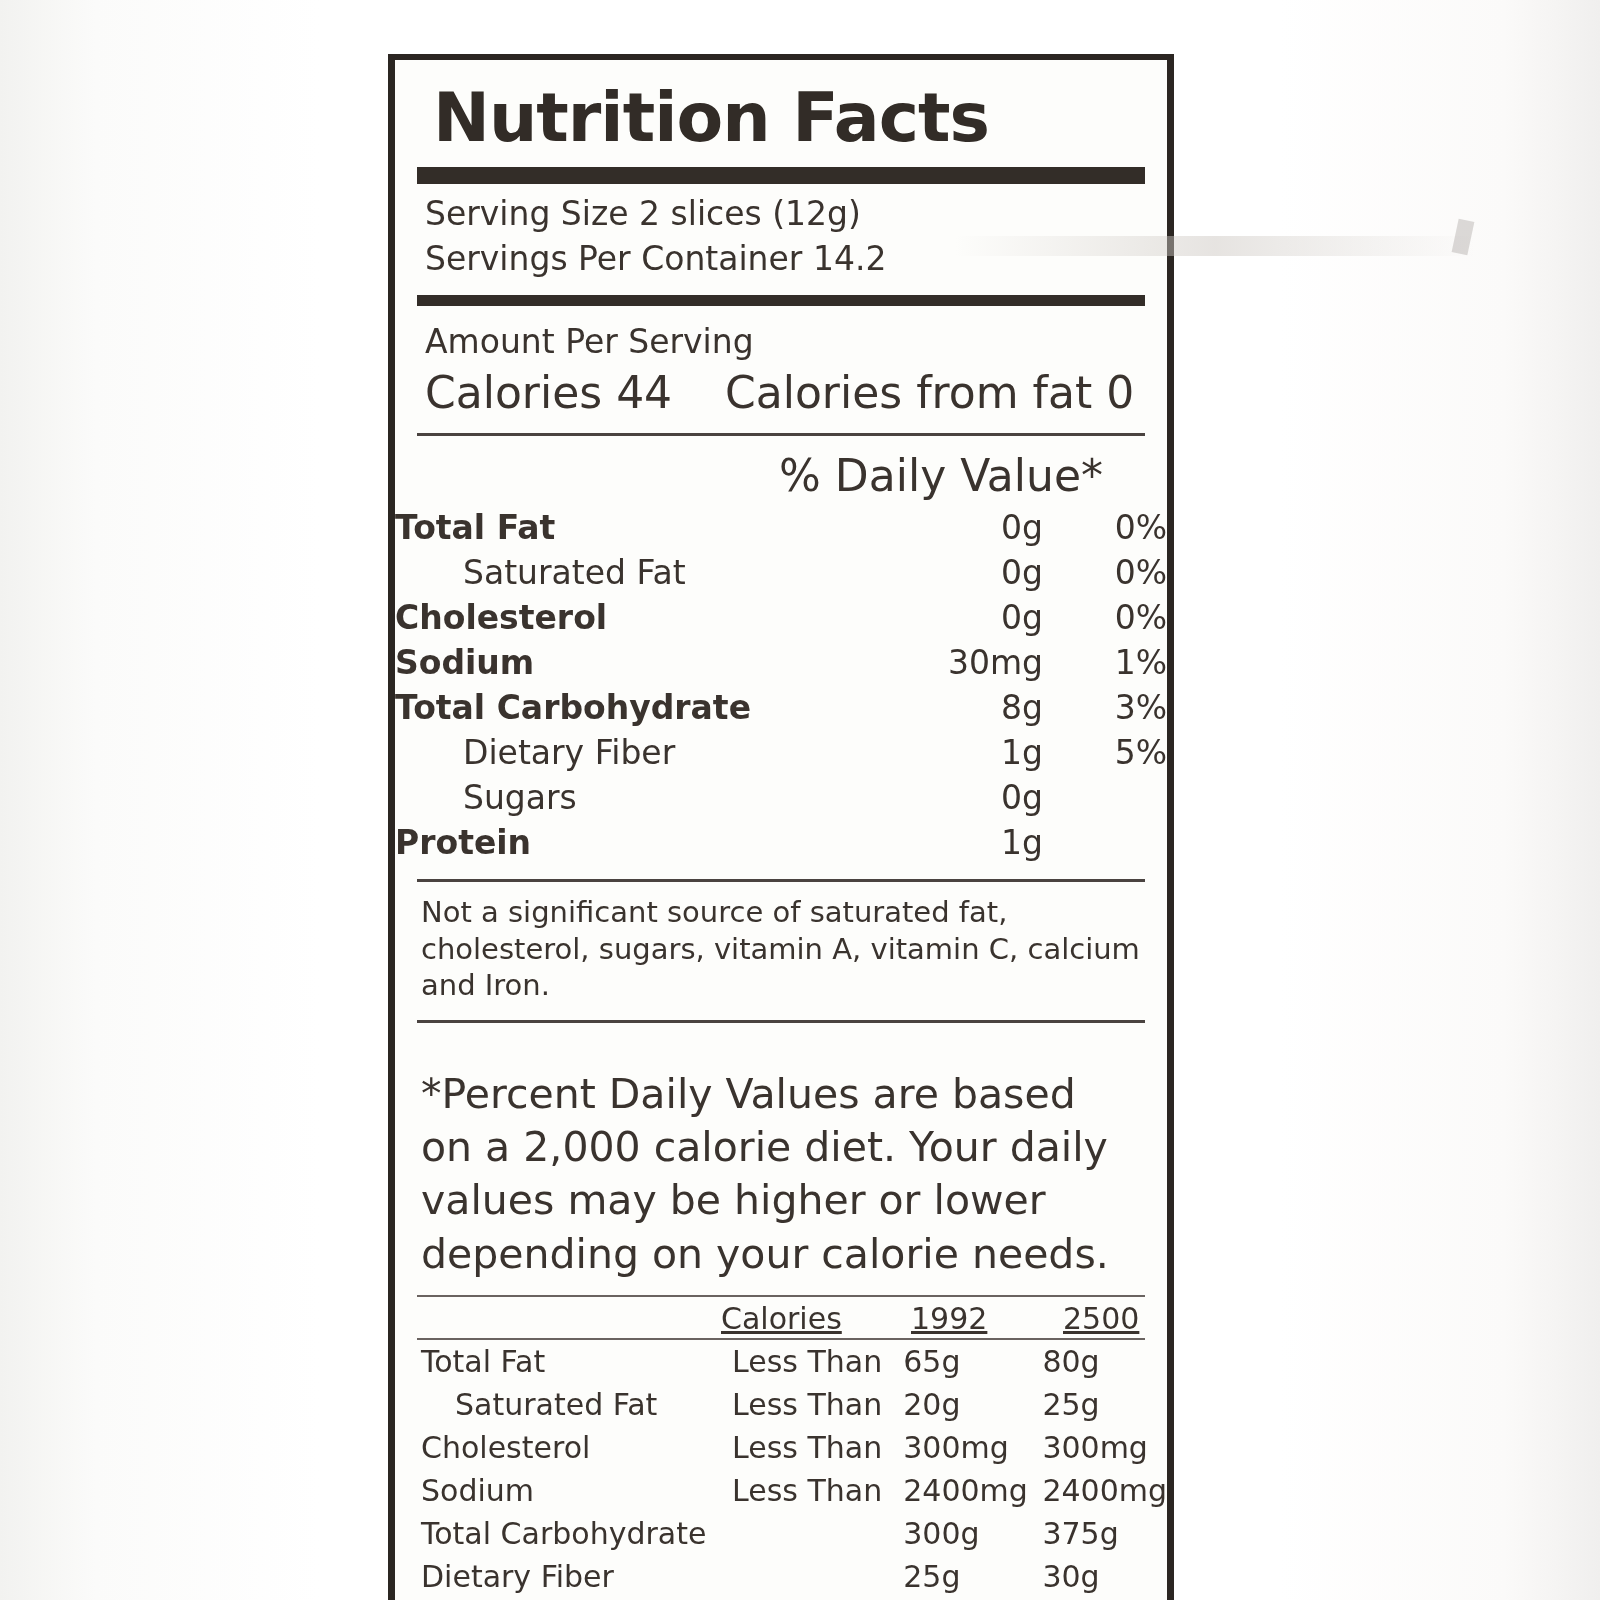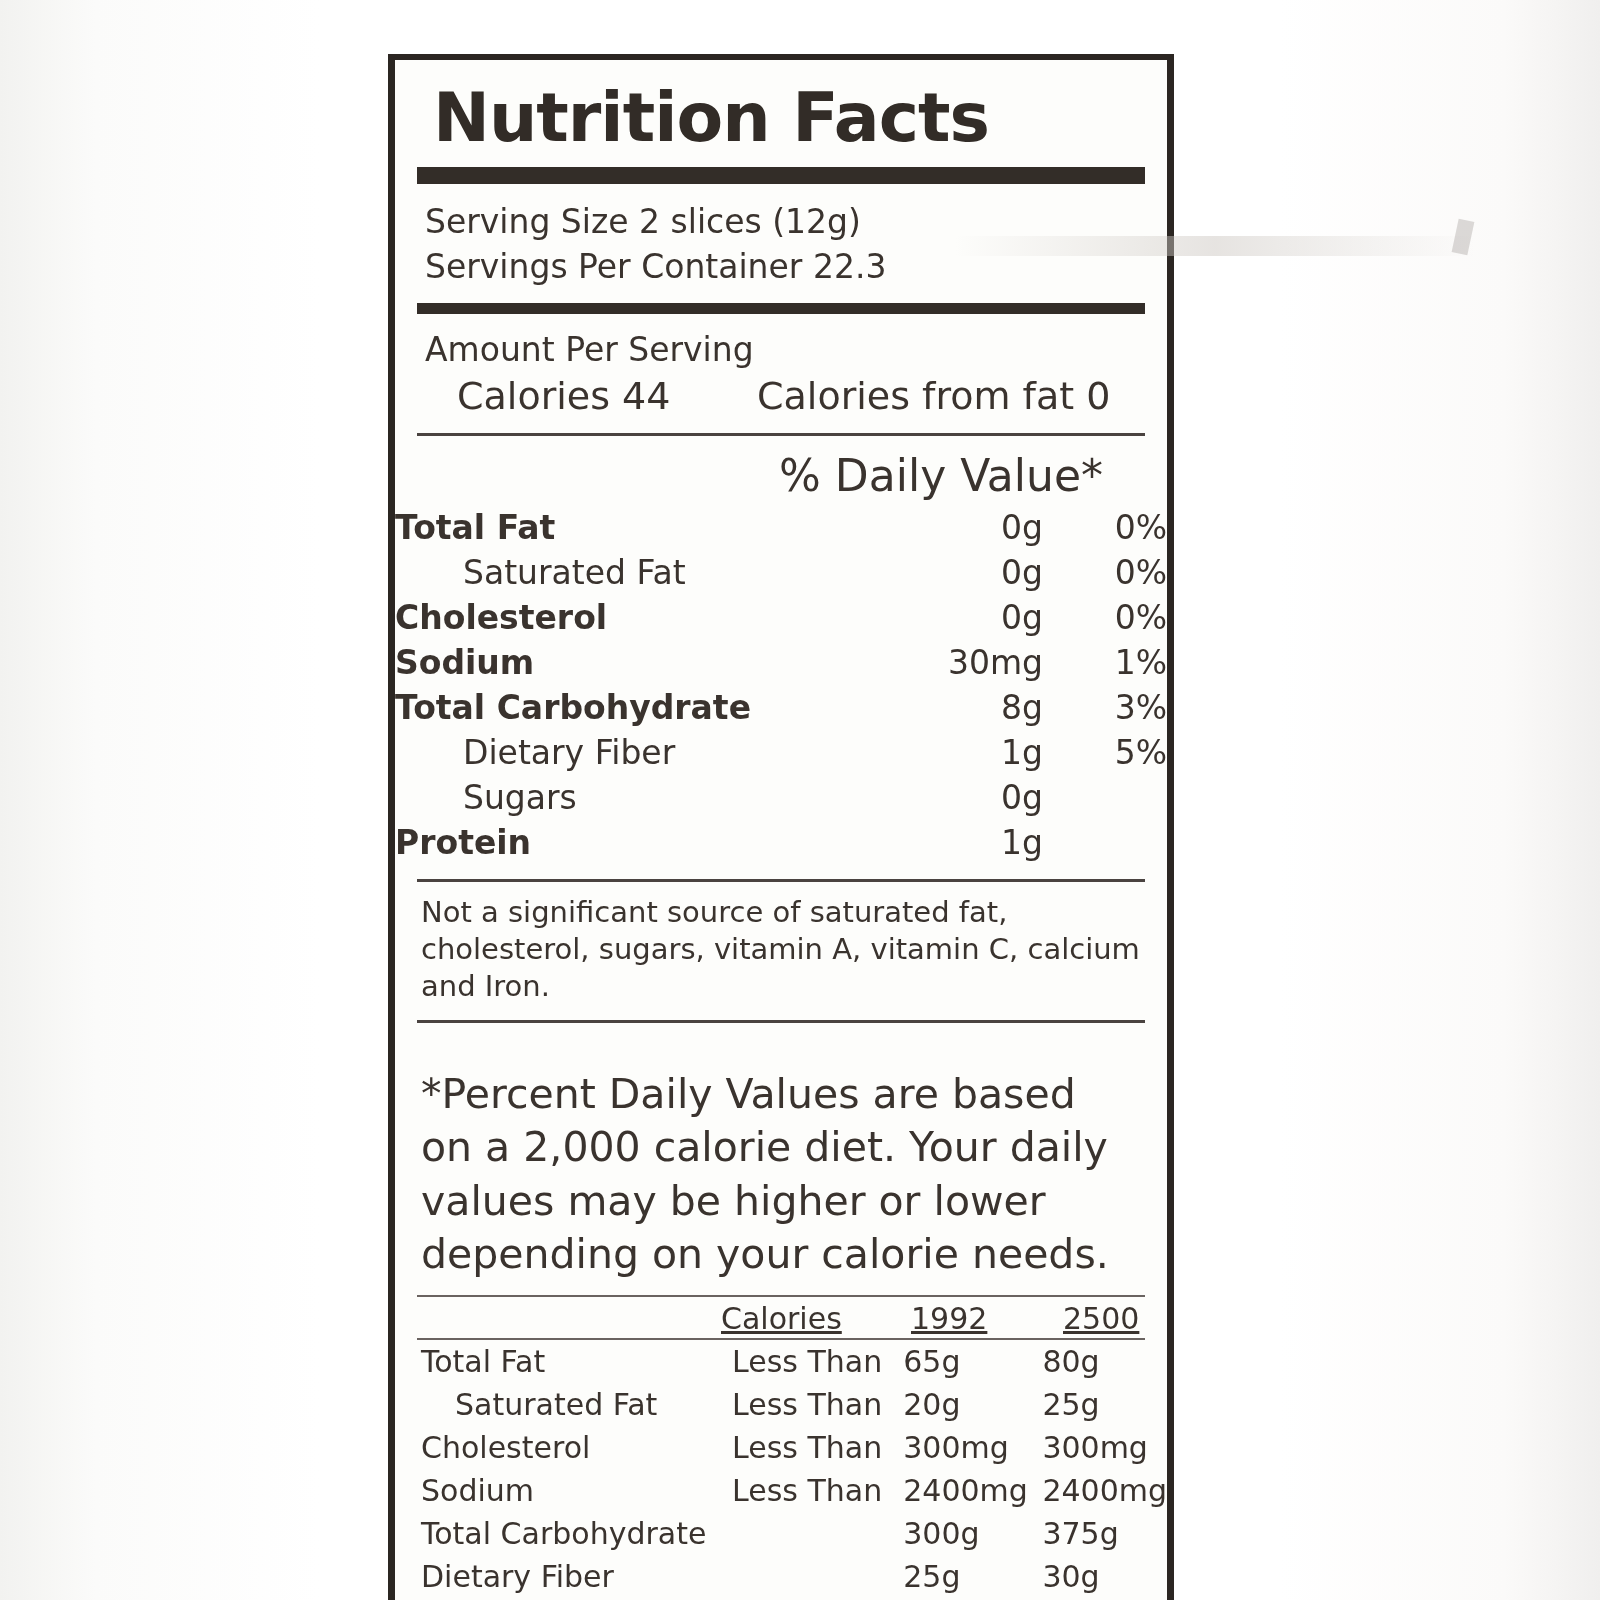--- a/index.html
+++ b/index.html
@@ -71,28 +71,27 @@
     height: 2px;
     background: #6a6360;
     margin: 0 22px;
   }
   .line {
     font-size: 33px;
     line-height: 1.34;
     white-space: nowrap;
   }
 
-  .serving-block { padding: 16px 22px 14px 30px; }
+  .serving-block { padding: 8px 22px 14px 30px; }
   .amount-block { padding: 14px 22px 12px 30px; border-radius: 25px; }
 
   .cal-row {
     display: flex;
-    font-size: 38px;
+    font-size: 44px;
     line-height: 1.3;
-    margin-left: 32px;
   }
   .cal-row .cal-left { width: 300px; }
   .cal-row .cal-right { }
 
   .dv-head {
     text-align: right;
     font-size: 44px;
     padding: 14px 64px 4px 0;
     white-space: nowrap;
   }
@@ -167,21 +166,21 @@
 
   <div class="panel">
     <div class="inner">
 
       <div class="title">Nutrition Facts</div>
 
       <div class="rule-thick"></div>
 
       <div class="serving-block">
         <div class="line">Serving Size 2 slices (12g)</div>
-        <div class="line">Servings Per Container 22.3</div>
+        <div class="line">Servings Per Container 14.2</div>
       </div>
 
       <div class="rule-med"></div>
 
       <div class="amount-block">
         <div class="line">Amount Per Serving</div>
         <div class="cal-row">
           <div class="cal-left">Calories 44</div>
           <div class="cal-right">Calories from fat 0</div>
         </div>

